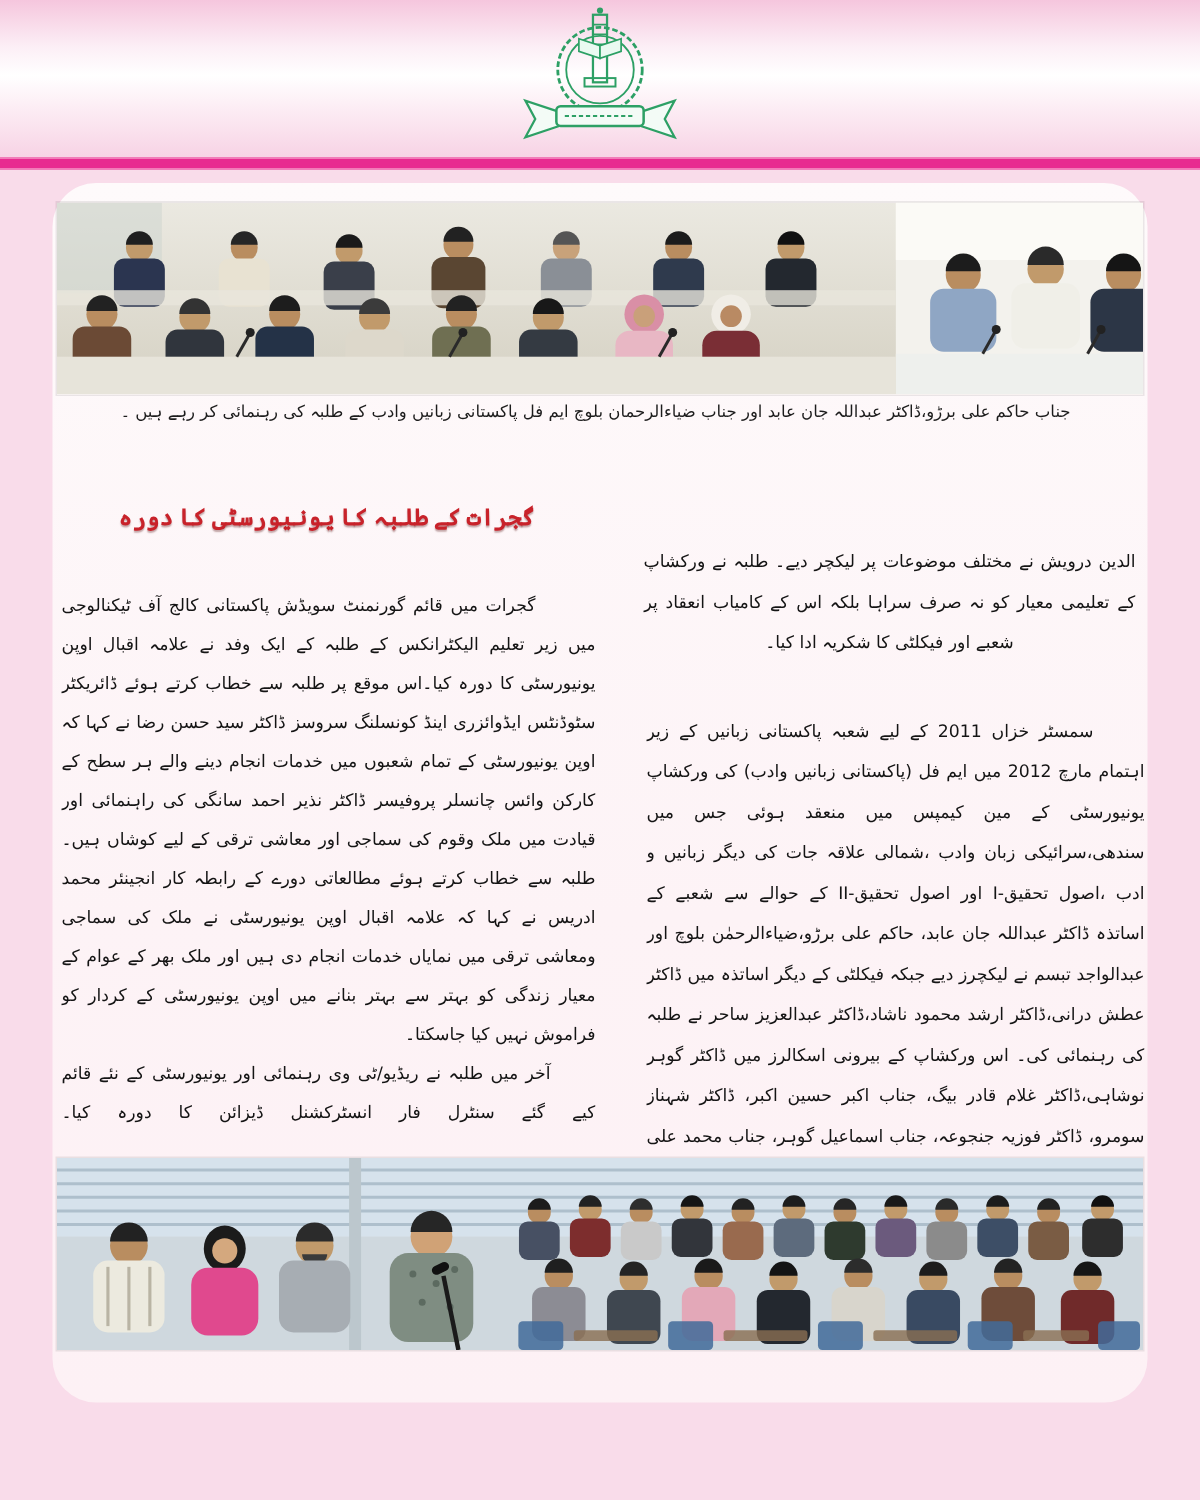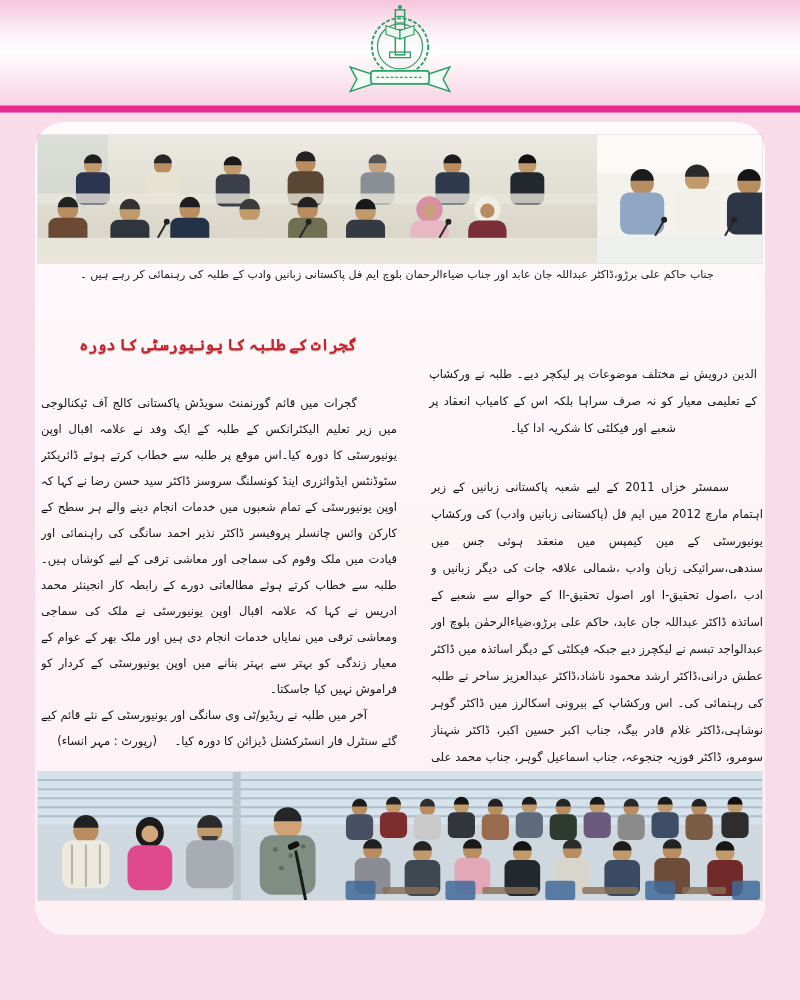--- a/index.html
+++ b/index.html
@@ -221,21 +221,21 @@
       </svg>
     </div>
     <div class="caption caption-top" dir="rtl">جناب حاکم علی برڑو،ڈاکٹر عبداللہ جان عابد اور جناب ضیاءالرحمان بلوچ ایم فل پاکستانی زبانیں وادب کے طلبہ کی رہنمائی کر رہے ہیں ۔</div>
 
     <div class="body-text right-cont" dir="rtl">الدین درویش نے مختلف موضوعات پر لیکچر دیے۔ طلبہ نے ورکشاپ کے تعلیمی معیار کو نہ صرف سراہا بلکہ اس کے کامیاب انعقاد پر شعبے اور فیکلٹی کا شکریہ ادا کیا۔</div>
     <div class="body-text right-body" dir="rtl">سمسٹر خزاں 2011 کے لیے شعبہ پاکستانی زبانیں کے زیر اہتمام مارچ 2012 میں ایم فل (پاکستانی زبانیں وادب) کی ورکشاپ یونیورسٹی کے مین کیمپس میں منعقد ہوئی جس میں سندھی،سرائیکی زبان وادب ،شمالی علاقہ جات کی دیگر زبانیں و ادب ،اصول تحقیق-I اور اصول تحقیق-II کے حوالے سے شعبے کے اساتذہ ڈاکٹر عبداللہ جان عابد، حاکم علی برڑو،ضیاءالرحمٰن بلوچ اور عبدالواجد تبسم نے لیکچرز دیے جبکہ فیکلٹی کے دیگر اساتذہ میں ڈاکٹر عطش درانی،ڈاکٹر ارشد محمود ناشاد،ڈاکٹر عبدالعزیز ساحر نے طلبہ کی رہنمائی کی۔ اس ورکشاپ کے بیرونی اسکالرز میں ڈاکٹر گوہر نوشاہی،ڈاکٹر غلام قادر بیگ، جناب اکبر حسین اکبر، ڈاکٹر شہناز سومرو، ڈاکٹر فوزیہ جنجوعہ، جناب اسماعیل گوہر، جناب محمد علی نے مختلف موضوعات پر لیکچرز دیے۔ رابطہ کاری کے فرائض حاکم علی برڑو نے انجام دیے۔</div>
 
     <div class="heading heading-left" dir="rtl">گجرات کے طلبہ کا یونیورسٹی کا دورہ</div>
     <div class="body-text left-body" dir="rtl">گجرات میں قائم گورنمنٹ سویڈش پاکستانی کالج آف ٹیکنالوجی میں زیر تعلیم الیکٹرانکس کے طلبہ کے ایک وفد نے علامہ اقبال اوپن یونیورسٹی کا دورہ کیا۔اس موقع پر طلبہ سے خطاب کرتے ہوئے ڈائریکٹر سٹوڈنٹس ایڈوائزری اینڈ کونسلنگ سروسز ڈاکٹر سید حسن رضا نے کہا کہ اوپن یونیورسٹی کے تمام شعبوں میں خدمات انجام دینے والے ہر سطح کے کارکن وائس چانسلر پروفیسر ڈاکٹر نذیر احمد سانگی کی راہنمائی اور قیادت میں ملک وقوم کی سماجی اور معاشی ترقی کے لیے کوشاں ہیں۔طلبہ سے خطاب کرتے ہوئے مطالعاتی دورے کے رابطہ کار انجینئر محمد ادریس نے کہا کہ علامہ اقبال اوپن یونیورسٹی نے ملک کی سماجی ومعاشی ترقی میں نمایاں خدمات انجام دی ہیں اور ملک بھر کے عوام کے معیار زندگی کو بہتر سے بہتر بنانے میں اوپن یونیورسٹی کے کردار کو فراموش نہیں کیا جاسکتا۔</div>
     <div class="body-text left-closing" dir="rtl">
-      <span>آخر میں طلبہ نے ریڈیو/ٹی وی سانگی اور یونیورسٹی کے نئے قائم کیے گئے سنٹرل فار انسٹرکشنل ڈیزائن کا دورہ کیا۔</span>
+      <span>آخر میں طلبہ نے ریڈیو/ٹی وی رہنمائی اور یونیورسٹی کے نئے قائم کیے گئے سنٹرل فار انسٹرکشنل ڈیزائن کا دورہ کیا۔</span>
       <span class="report-credit">(رپورٹ : مہر انساء)</span>
     </div>
 
     <div class="photo photo-bottom">
       <svg viewBox="0 0 725 127" preserveAspectRatio="none">
         <rect width="725" height="127" fill="#cfd8de"></rect>
 
         <rect x="0" y="0" width="725" height="52" fill="#d6e2ec"></rect>
         <g stroke="#aebfcc" stroke-width="2">
           <line x1="0" y1="8" x2="725" y2="8"></line>

